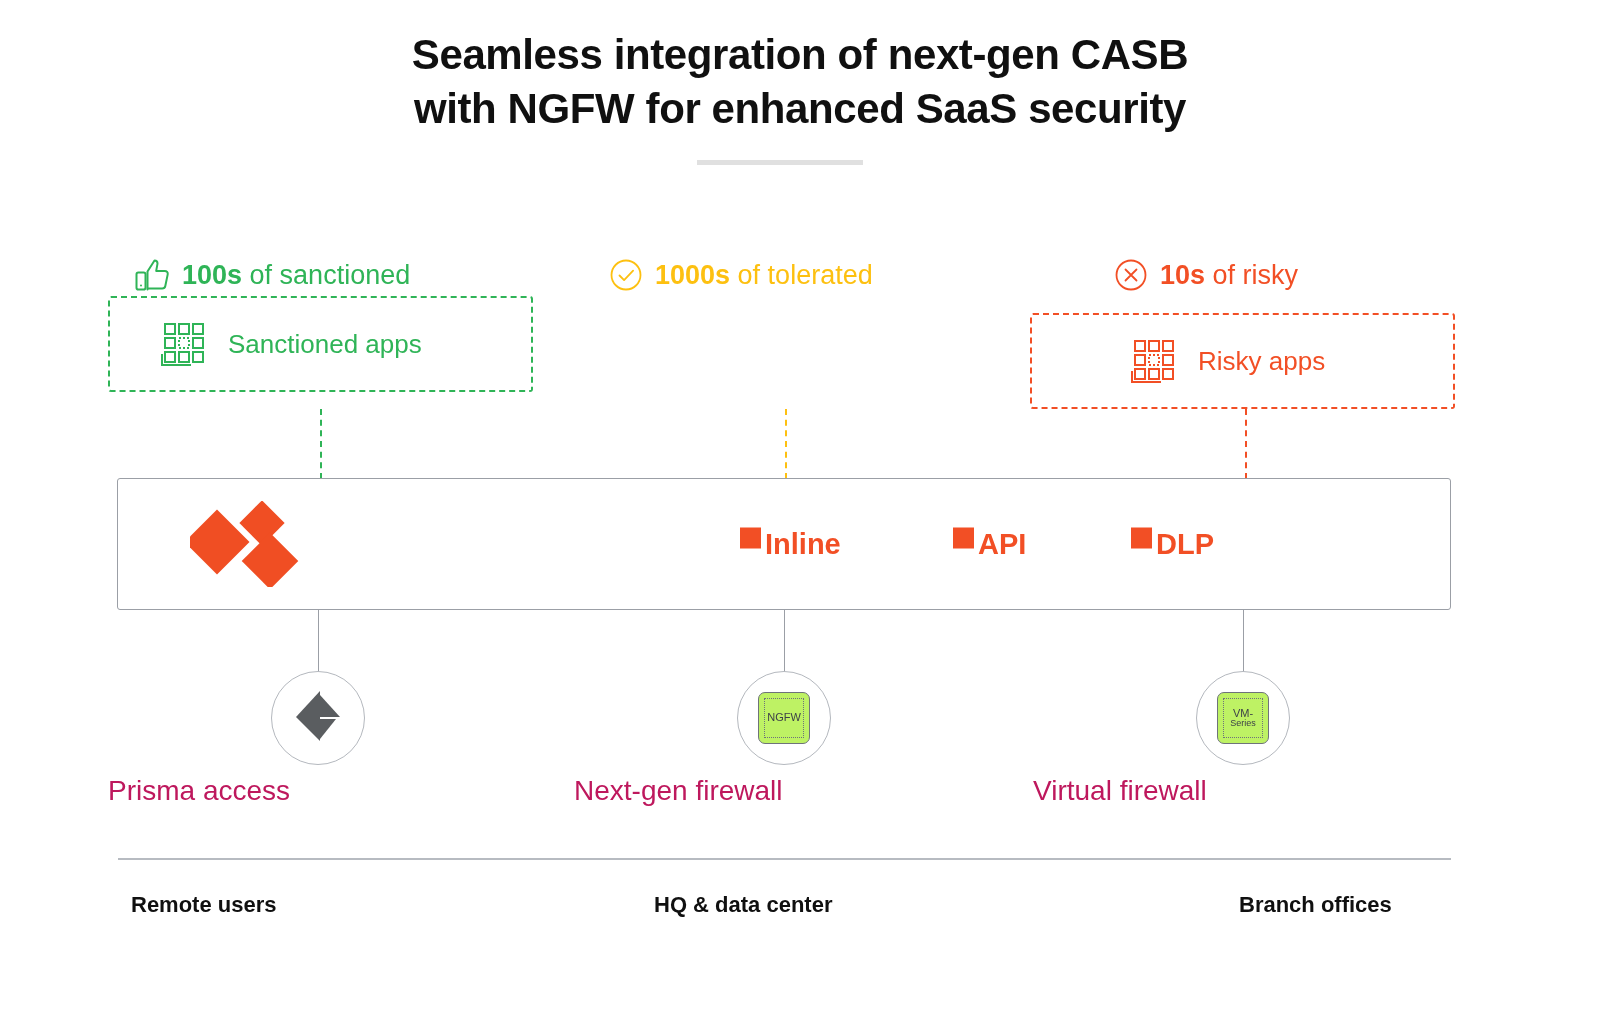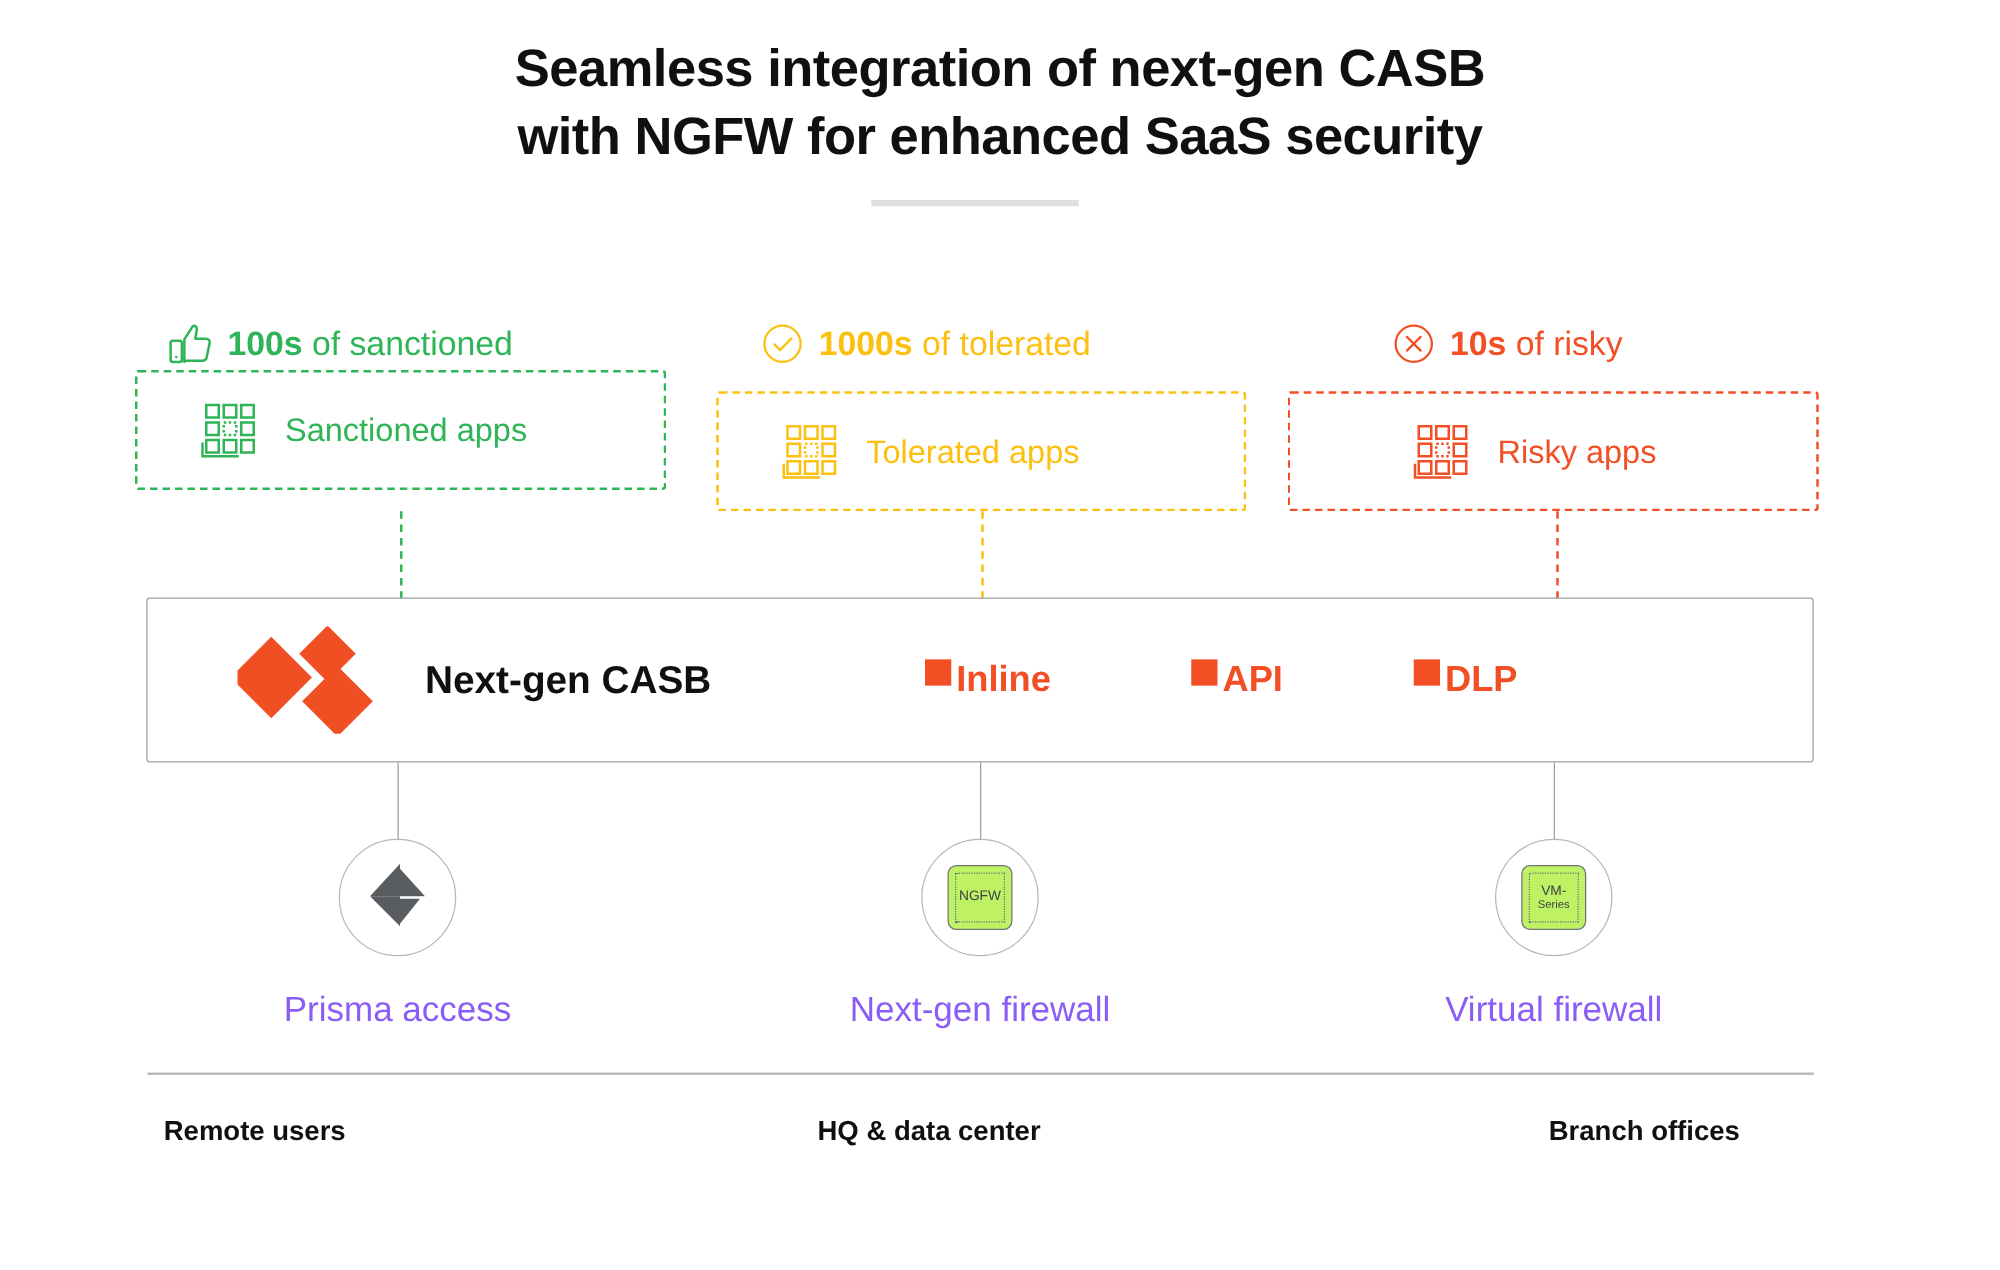--- a/index.html
+++ b/index.html
@@ -203,25 +203,24 @@
     justify-content: center;
     line-height: 1.02;
   }
   .chip-t1 { font-size: 11px; color: #3d4148; }
   .chip-t2 { font-size: 9px;  color: #3d4148; }
 
   .node-label {
     position: absolute;
     top: 775px;
     width: 420px;
-    text-align: center;
+    text-align: left;
     font-size: 28px;
-    color: #8b5cf6;
-    white-space: nowrap;
-    margin-top: 17px;
+    color: #be185d;
+    white-space: nowrap;
   }
 
   
   .foot-rule {
     position: absolute;
     left: 118px;
     top: 858px;
     width: 1333px;
     height: 2px;
     background: #b7bbc1;
@@ -285,39 +284,20 @@
       <svg width="34" height="34" viewBox="0 0 34 34" fill="none">
         <circle cx="17" cy="17" r="14.5" stroke="#fdc010" stroke-width="1.8"></circle>
         <path d="M10.5 17.5l4.6 4.6 9-9.4" stroke="#fdc010" stroke-width="1.8" stroke-linecap="round" stroke-linejoin="round"></path>
       </svg>
     </span>
     <span>
       <span class="num">1000s</span><span class="rest"> of tolerated</span>
     </span>
   </div>
 
-  <div class="cat-box y-box" style="left:573px; top:313px; width:424px; height:96px;">
-    <div class="cat-box-inner">
-      <span class="apps-icon">
-        <svg width="50" height="50" viewBox="0 0 50 50" fill="none">
-          <rect x="7" y="5" width="10" height="10" stroke="#fdc010" stroke-width="2"></rect>
-          <rect x="21" y="5" width="10" height="10" stroke="#fdc010" stroke-width="2"></rect>
-          <rect x="35" y="5" width="10" height="10" stroke="#fdc010" stroke-width="2"></rect>
-          <rect x="7" y="19" width="10" height="10" stroke="#fdc010" stroke-width="2"></rect>
-          <rect x="21" y="19" width="10" height="10" stroke="#fdc010" stroke-width="2" stroke-dasharray="2 2"></rect>
-          <rect x="35" y="19" width="10" height="10" stroke="#fdc010" stroke-width="2"></rect>
-          <rect x="7" y="33" width="10" height="10" stroke="#fdc010" stroke-width="2"></rect>
-          <rect x="21" y="33" width="10" height="10" stroke="#fdc010" stroke-width="2"></rect>
-          <rect x="35" y="33" width="10" height="10" stroke="#fdc010" stroke-width="2"></rect>
-          <path d="M4 36v10h28" stroke="#fdc010" stroke-width="2" stroke-linecap="square"></path>
-        </svg>
-      </span>
-      <span class="cat-box-label y-text">Tolerated apps</span>
-    </div>
-  </div>
   <div class="drop y" style="left:785px; top:409px; height:70px;"></div>
 
   <div class="cat-head r-text" style="left:1114px; top:258px;">
     <span class="cat-head-icon">
       <svg width="34" height="34" viewBox="0 0 34 34" fill="none">
         <circle cx="17" cy="17" r="14.5" stroke="#f24f25" stroke-width="1.8"></circle>
         <path d="M11.5 11.5l11 11M22.5 11.5l-11 11" stroke="#f24f25" stroke-width="1.8" stroke-linecap="round"></path>
       </svg>
     </span>
     <span>
@@ -351,21 +331,20 @@
     <span class="casb-logo">
       <svg width="120" height="86" viewBox="0 0 120 86" fill="none">
         <g fill="#f04e23">
           <rect x="4" y="18" width="46" height="46" transform="rotate(-45 27 41)"></rect>
           <rect x="56" y="6" width="32" height="32" transform="rotate(-45 72 22)"></rect>
           <rect x="60" y="40" width="40" height="40" transform="rotate(-45 80 60)"></rect>
         </g>
       </svg>
     </span>
 
-    <span class="casb-title">Next-gen CASB</span>
 
     <span class="feat" style="left:622px;">
       <span class="feat-sq"></span>
       <span class="feat-label">Inline</span>
     </span>
 
     <span class="feat" style="left:835px;">
       <span class="feat-sq"></span>
       <span class="feat-label">API</span>
     </span>

